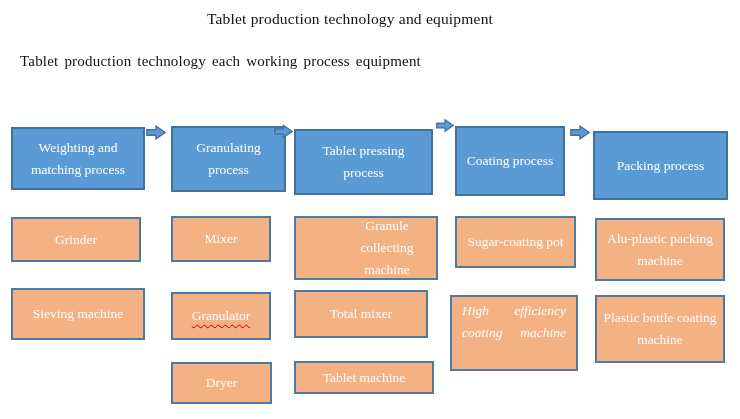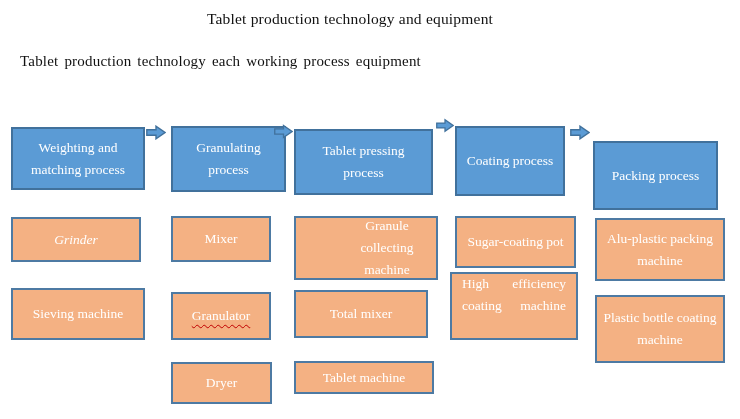--- a/index.html
+++ b/index.html
@@ -21,36 +21,36 @@
     box-sizing:border-box;padding:2px 6px;margin-top:28px;
   }
   .process{background:#5b9bd5;border:2px solid #41719c;}
   .equip{background:#f4b183;border:2px solid #4d7aa3;}
   .arrow{position:absolute;}
   
   .p1{left:11px;top:99px;width:134px;height:63px;}
   .p2{left:171px;top:98px;width:115px;height:66px;}
   .p3{left:294px;top:101px;width:139px;height:66px;}
   .p4{left:455px;top:98px;width:110px;height:70px;}
-  .p5{left:593px;top:113px;width:125px;height:69px;}
+  .p5{left:593px;top:103px;width:135px;height:69px;}
   .a1{left:146px;top:125px;width:20px;height:15px;}
   .a2{left:274px;top:124px;width:19px;height:15px;}
   .a3{left:436px;top:118px;width:18px;height:15px;}
   .a4{left:570px;top:125px;width:20px;height:15px;}
   
-  .e11{left:11px;top:189px;width:130px;height:45px;font-style:italic;}
+  .e11{left:11px;top:189px;width:130px;height:45px;}
   .e12{left:11px;top:260px;width:134px;height:52px;}
   .e21{left:171px;top:188px;width:100px;height:46px;}
   .e22{left:171px;top:264px;width:100px;height:48px;}
   .e23{left:171px;top:334px;width:101px;height:42px;}
   .e31{left:294px;top:188px;width:144px;height:64px;padding-left:48px;}
   .e32{left:294px;top:262px;width:134px;height:48px;}
   .e33{left:294px;top:333px;width:140px;height:33px;}
   .e41{left:455px;top:188px;width:121px;height:52px;}
-  .e42{left:450px;top:244px;width:128px;height:68px;}
+  .e42{left:450px;top:267px;width:128px;height:76px;font-style:italic;}
   .e51{left:595px;top:190px;width:130px;height:63px;}
   .e52{left:595px;top:267px;width:130px;height:68px;}
   .e42 .inner{text-align:justify;width:104px;}
   .e42 .inner::after{content:"";display:inline-block;width:100%;}
   .squiggle{
     text-decoration:underline;
     text-decoration-style:wavy;
     text-decoration-color:#c00000;
     text-decoration-thickness:1px;
     text-underline-offset:4px;

